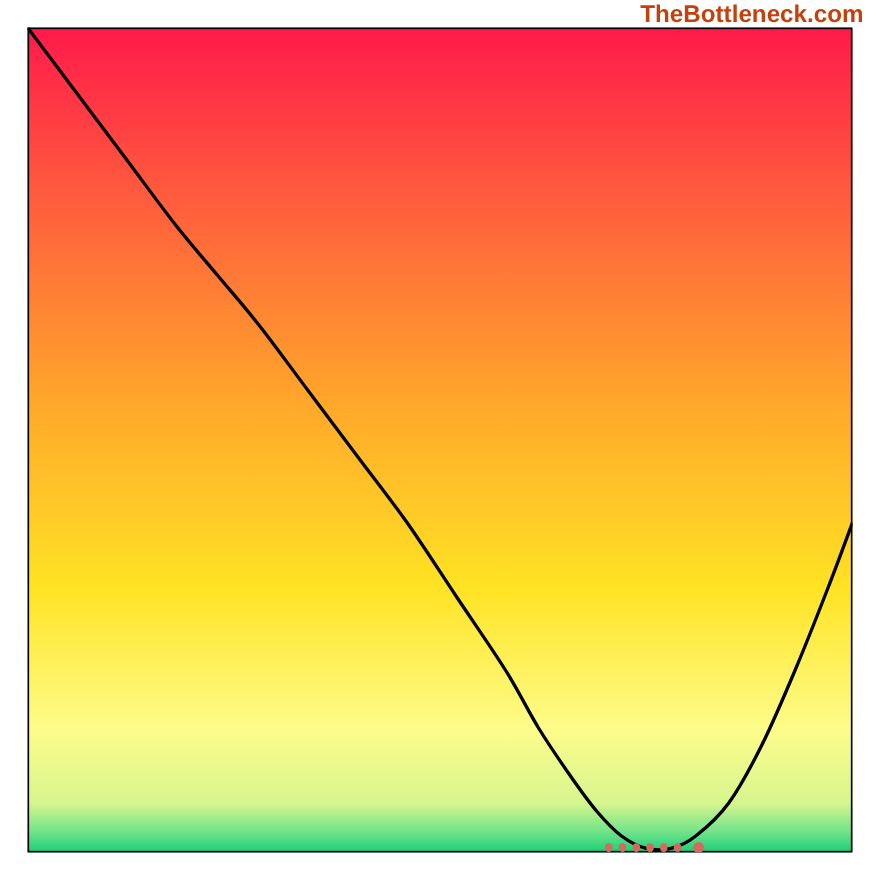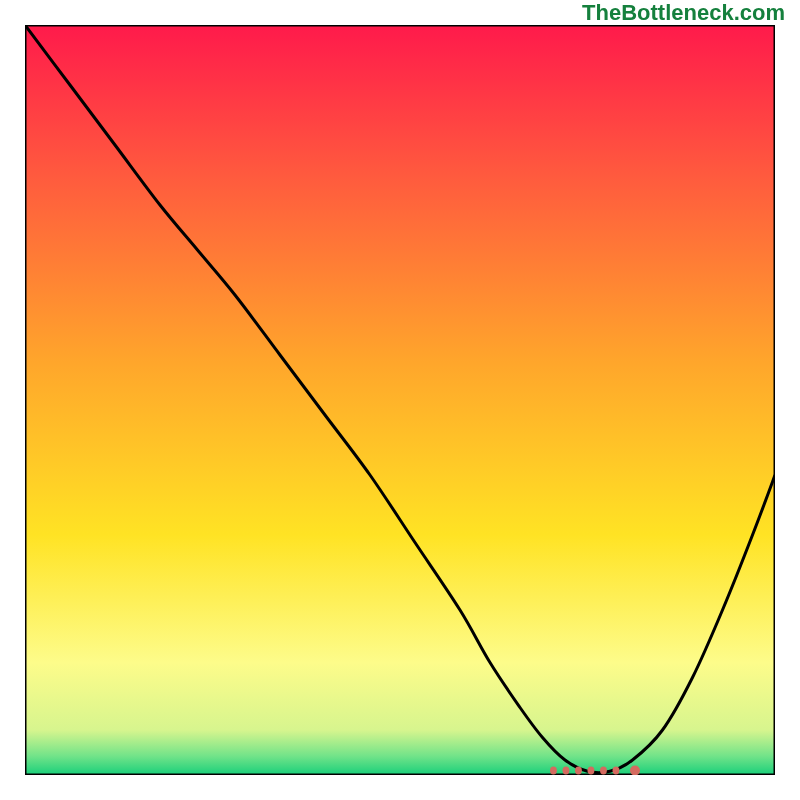--- a/index.html
+++ b/index.html
@@ -13,21 +13,21 @@
   }
   .wrap {
     position: relative;
     width: 800px;
     height: 800px;
   }
   .watermark {
     position: absolute;
     top: 0px;
     right: 15px;
-    color: #15803d;
+    color: #c2410c;
     font-size: 22px;
     font-weight: bold;
     letter-spacing: 0px;
   }
   .plot {
     position: absolute;
     left: 25px;
     top: 25px;
     width: 750px;
     height: 750px;

